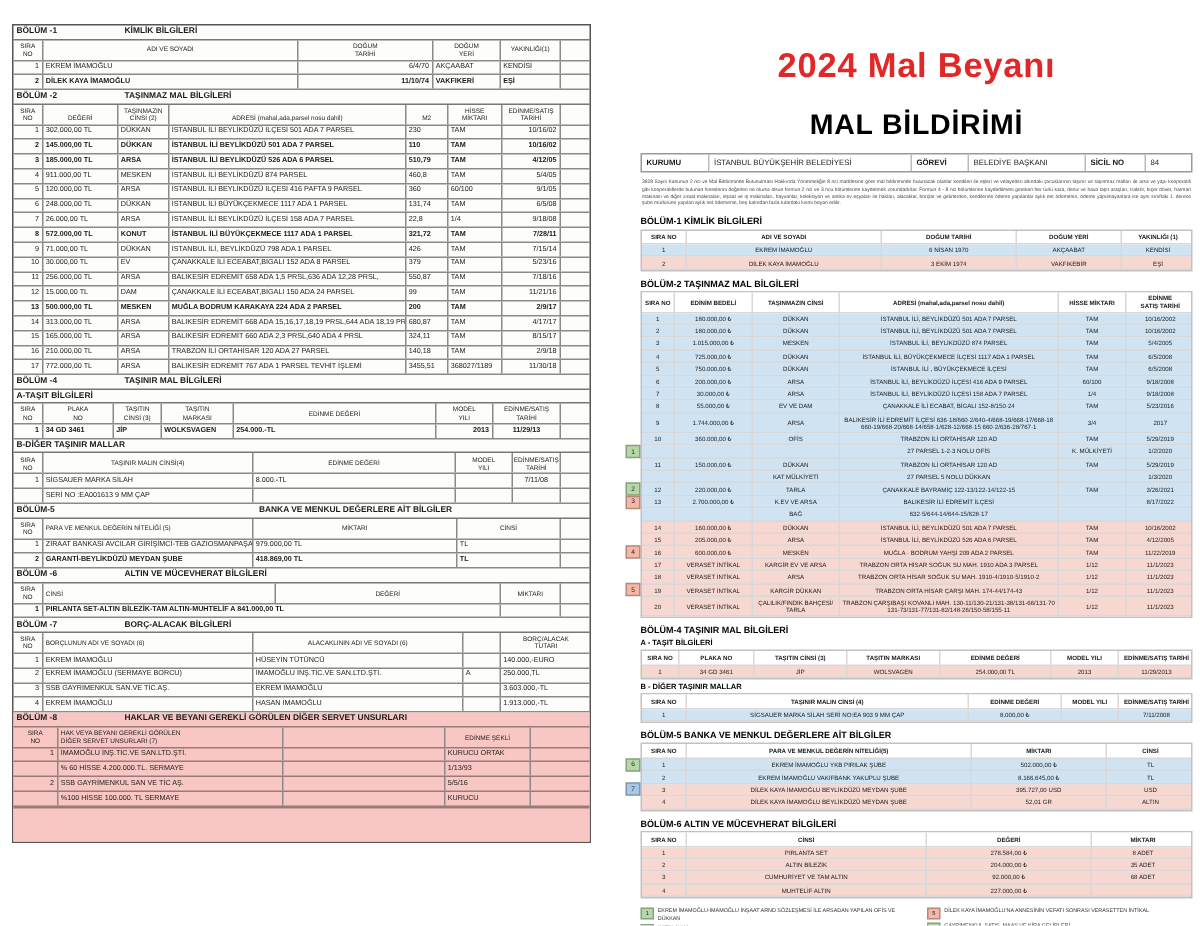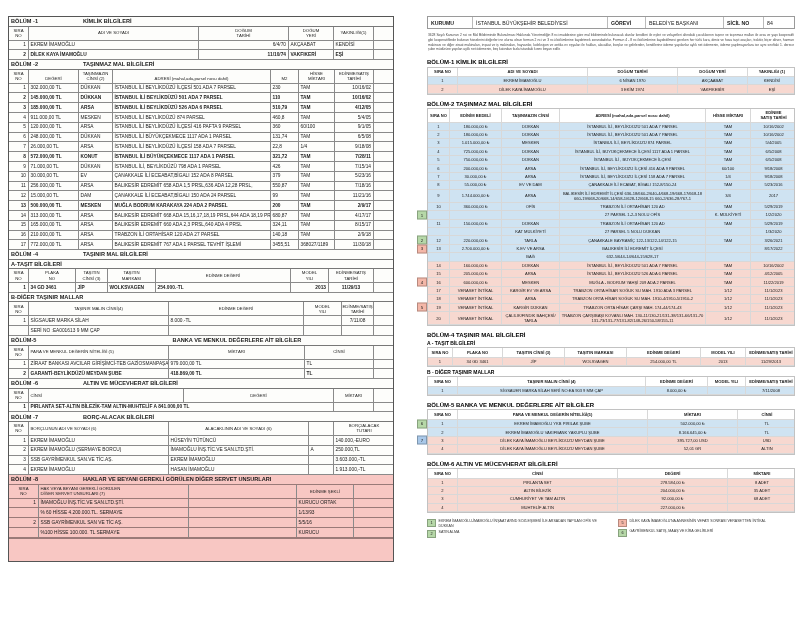--- a/index.html
+++ b/index.html
@@ -498,20 +498,22 @@
           <div></div>
           <div>KURUCU</div>
           <div></div>
         </div>
       <div class="pink8-pad"></div>
     </div>
   </div>
 </div>
 
 <div class="doc doc-right">
+  <div class="big-title r">2024 Mal Beyanı</div>
+  <div class="r-heading">MAL BİLDİRİMİ</div>
 
   <div class="infobar">
     <div class="lab">KURUMU</div>
     <div>İSTANBUL BÜYÜKŞEHİR BELEDİYESİ</div>
     <div class="lab">GÖREVİ</div>
     <div>BELEDİYE BAŞKANI</div>
     <div class="lab">SİCİL NO</div>
     <div>84</div>
   </div>
 

